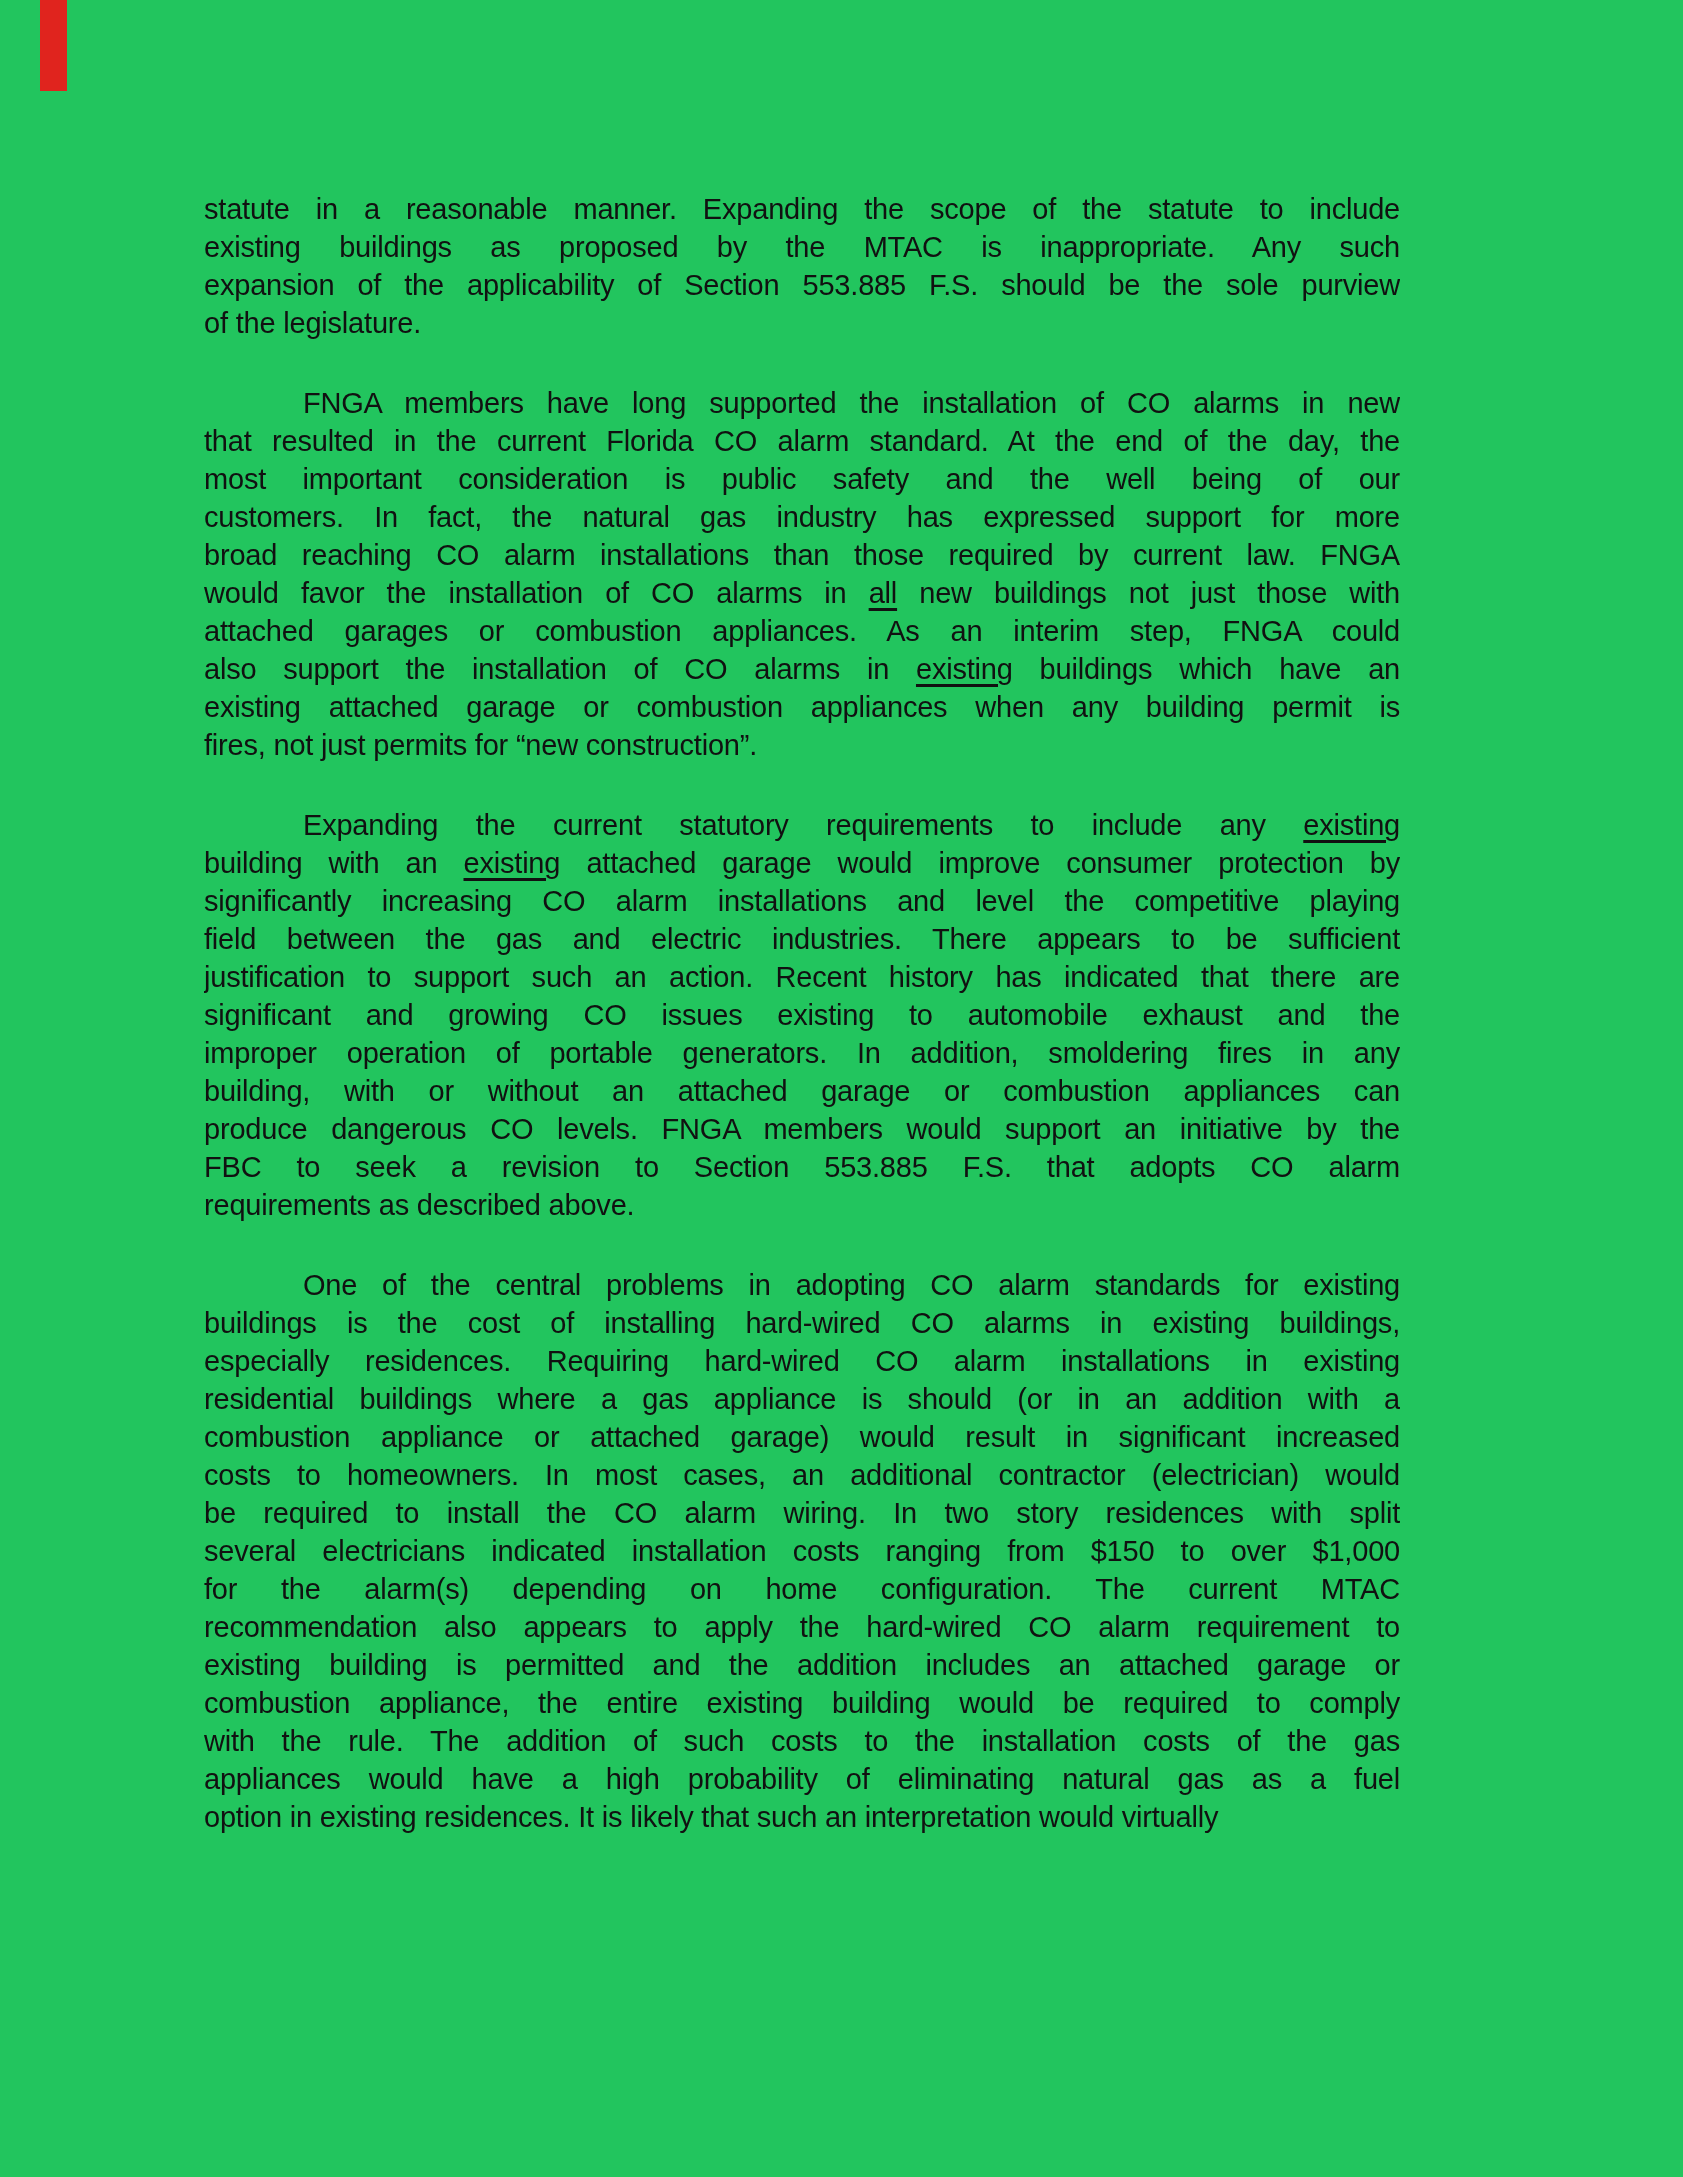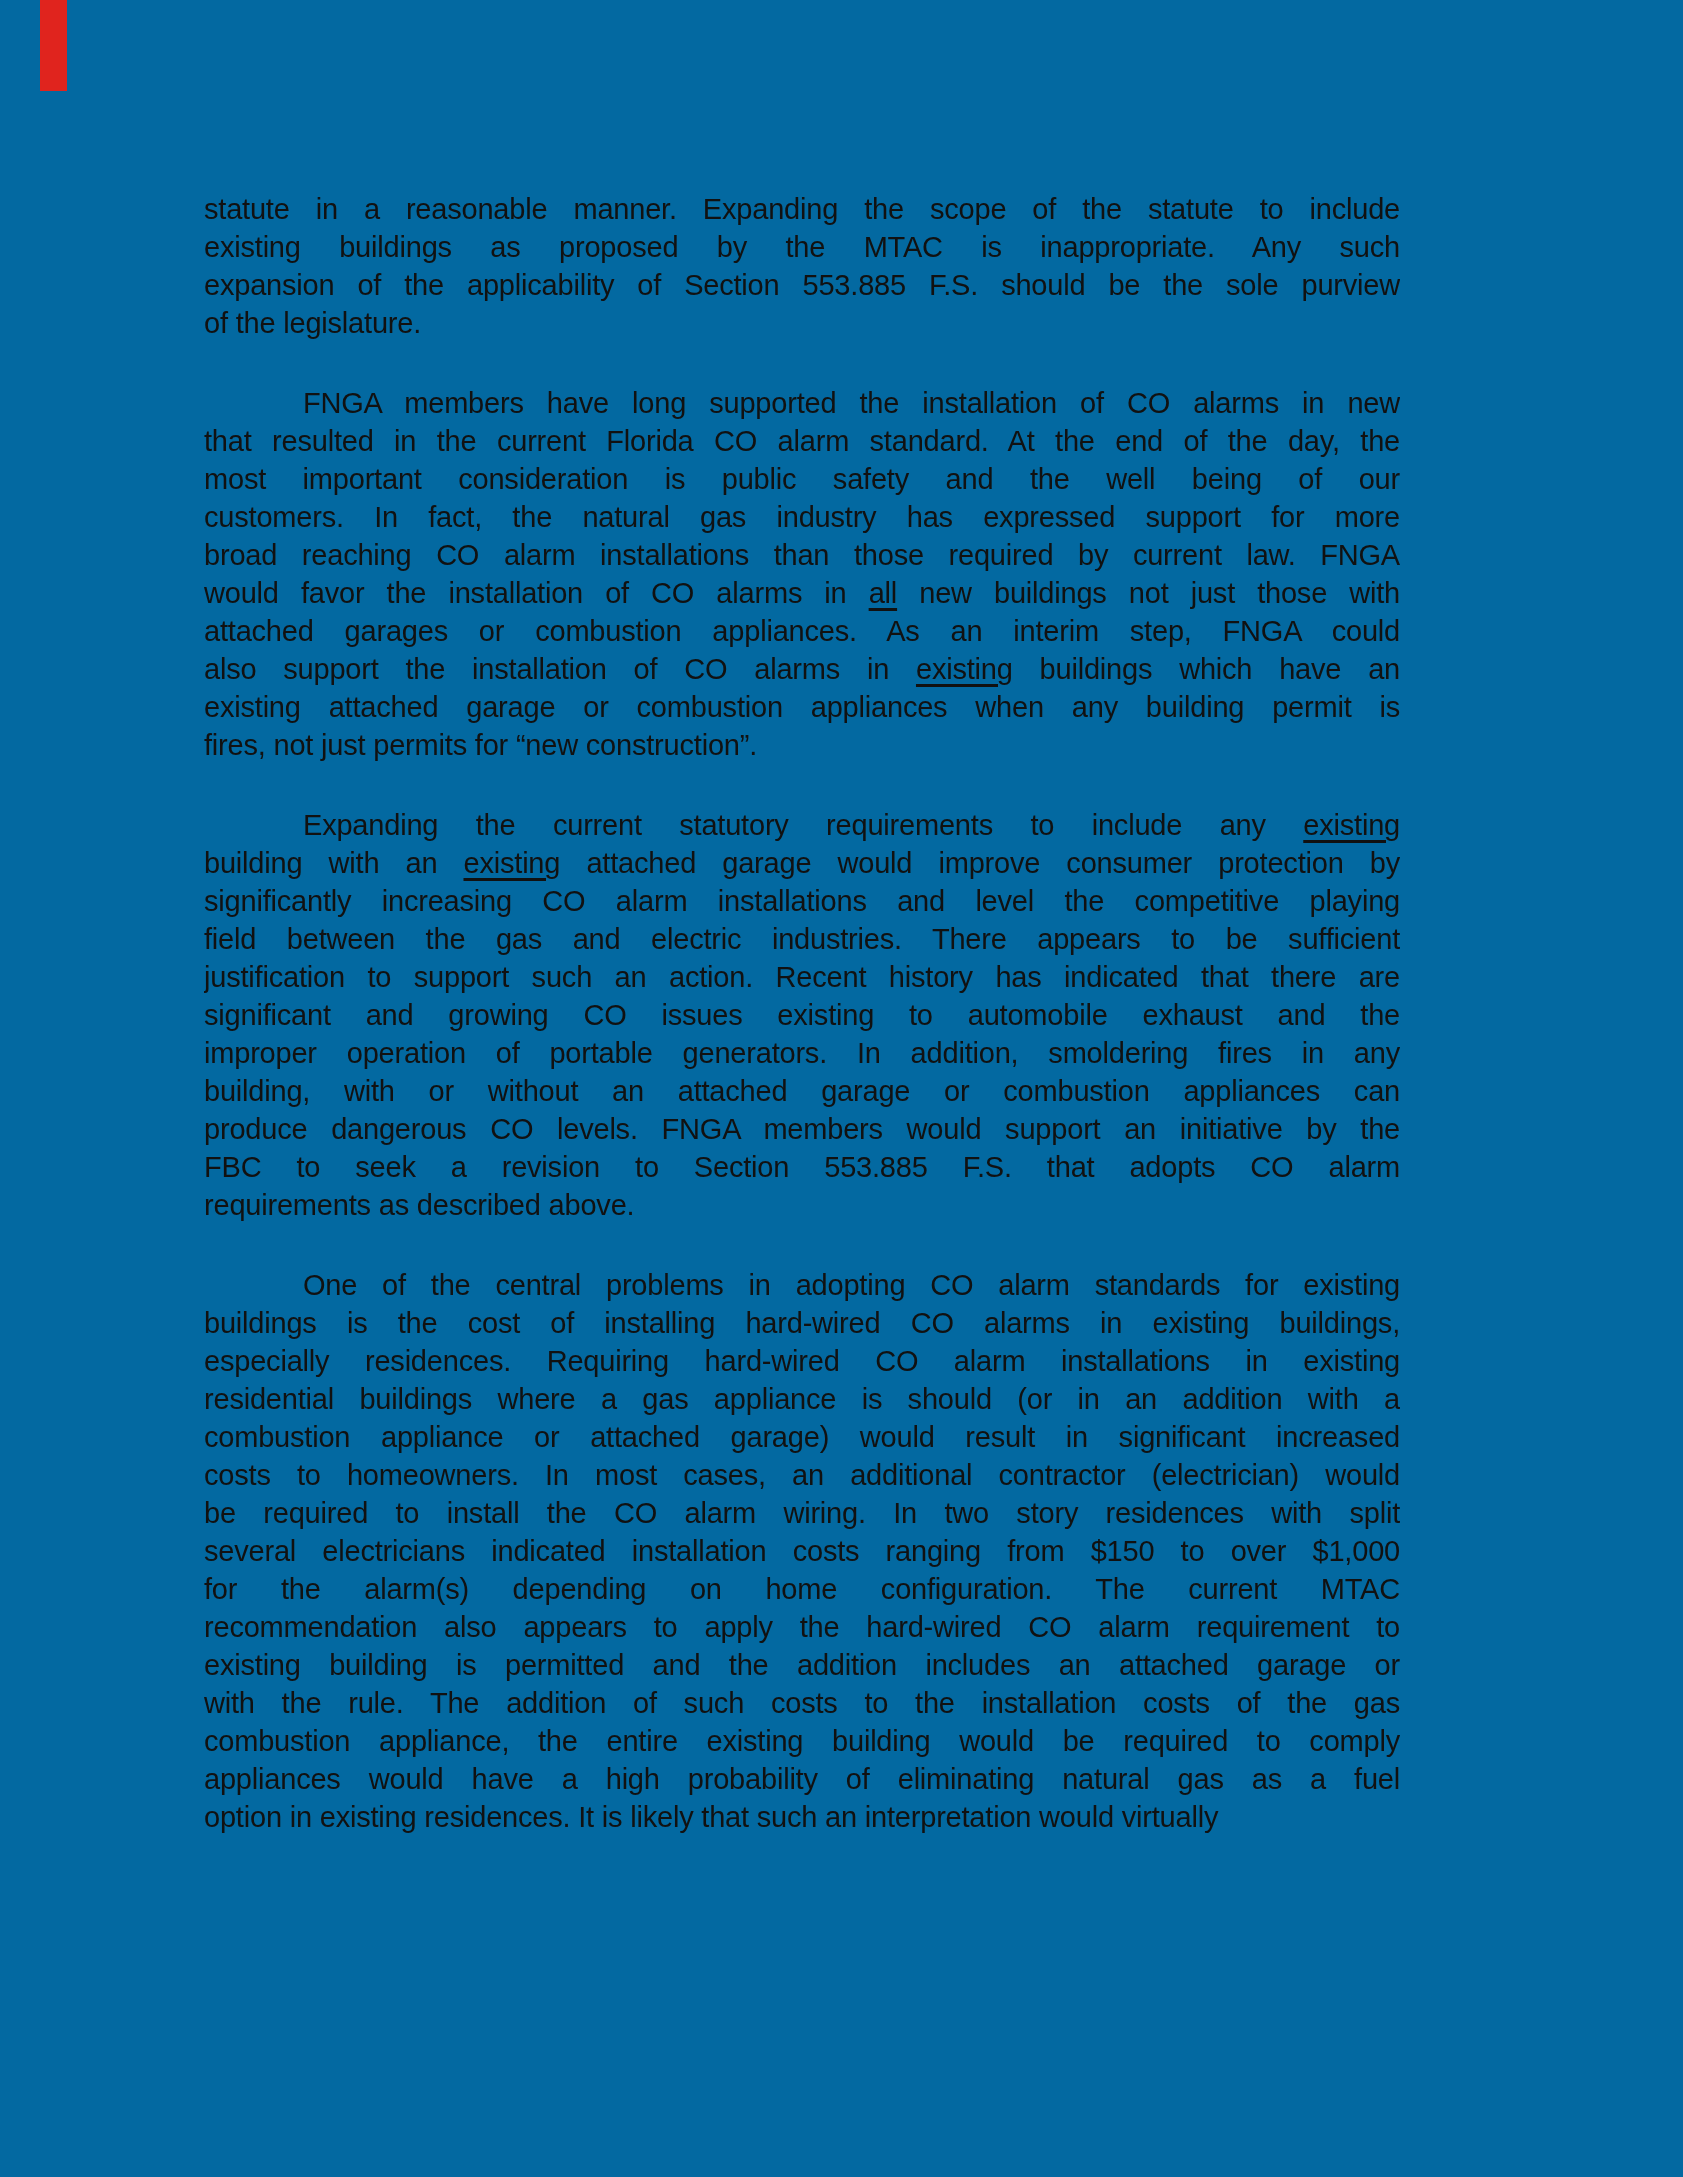--- a/index.html
+++ b/index.html
@@ -49,21 +49,21 @@
   }
   .line u {
     text-decoration: underline;
     text-decoration-thickness: 2.5px;
     text-underline-offset: 5px;
   }
 </style>
 </head>
 <body>
 
-<div class="page" style="background: #0369a1;">
+<div class="page" style="background: #22c55e;">
   <div class="red-mark" style="background: rgb(224, 36, 30);"></div>
   <div class="doc-body" style="color: rgb(17, 17, 17);">
       <div class="para">
         <div class="line">statute in a reasonable manner. Expanding the scope of the statute to include</div>
         <div class="line">existing buildings as proposed by the MTAC is inappropriate. Any such</div>
         <div class="line">expansion of the applicability of Section 553.885 F.S. should be the sole purview</div>
         <div class="line last">of the legislature.</div>
       </div>
       <div class="para">
         <div class="line indent">FNGA members have long supported the installation of CO alarms in new</div>
@@ -95,20 +95,20 @@
         <div class="line">buildings is the cost of installing hard-wired CO alarms in existing buildings,</div>
         <div class="line">especially residences. Requiring hard-wired CO alarm installations in existing</div>
         <div class="line">residential buildings where a gas appliance is should (or in an addition with a</div>
         <div class="line">combustion appliance or attached garage) would result in significant increased</div>
         <div class="line">costs to homeowners. In most cases, an additional contractor (electrician) would</div>
         <div class="line">be required to install the CO alarm wiring. In two story residences with split</div>
         <div class="line">several electricians indicated installation costs ranging from $150 to over $1,000</div>
         <div class="line">for the alarm(s) depending on home configuration. The current MTAC</div>
         <div class="line">recommendation also appears to apply the hard-wired CO alarm requirement to</div>
         <div class="line">existing building is permitted and the addition includes an attached garage or</div>
+        <div class="line">combustion appliance, the entire existing building would be required to comply</div>
         <div class="line">with the rule. The addition of such costs to the installation costs of the gas</div>
-        <div class="line">combustion appliance, the entire existing building would be required to comply</div>
         <div class="line">appliances would have a high probability of eliminating natural gas as a fuel</div>
         <div class="line last">option in existing residences. It is likely that such an interpretation would virtually</div>
       </div>
     </div>
 </div>
 
 
 </body></html>

